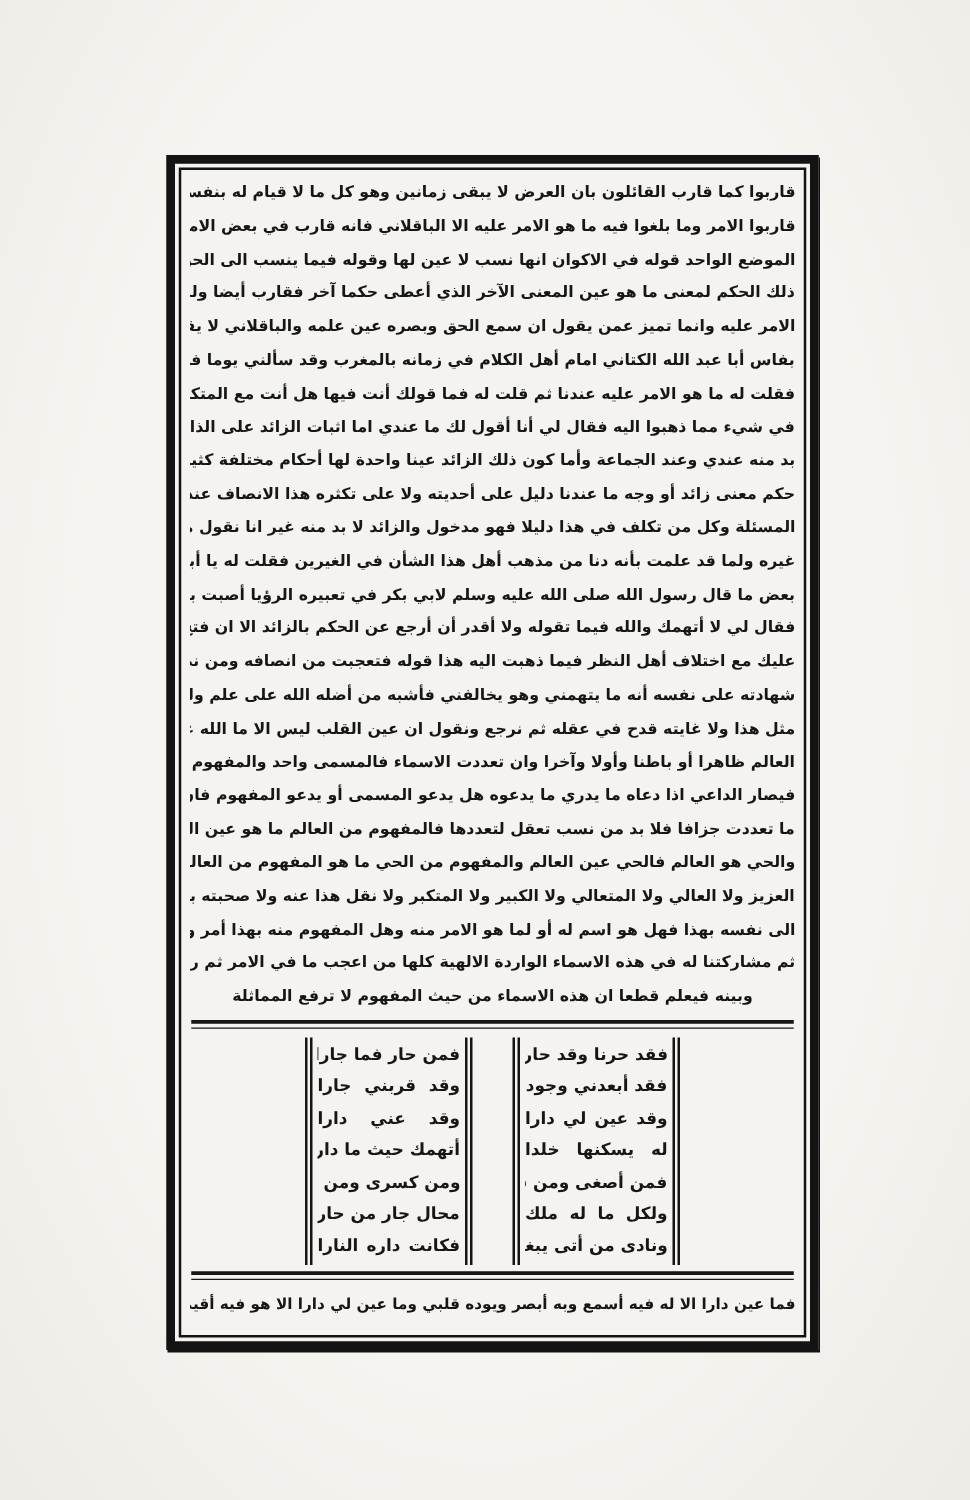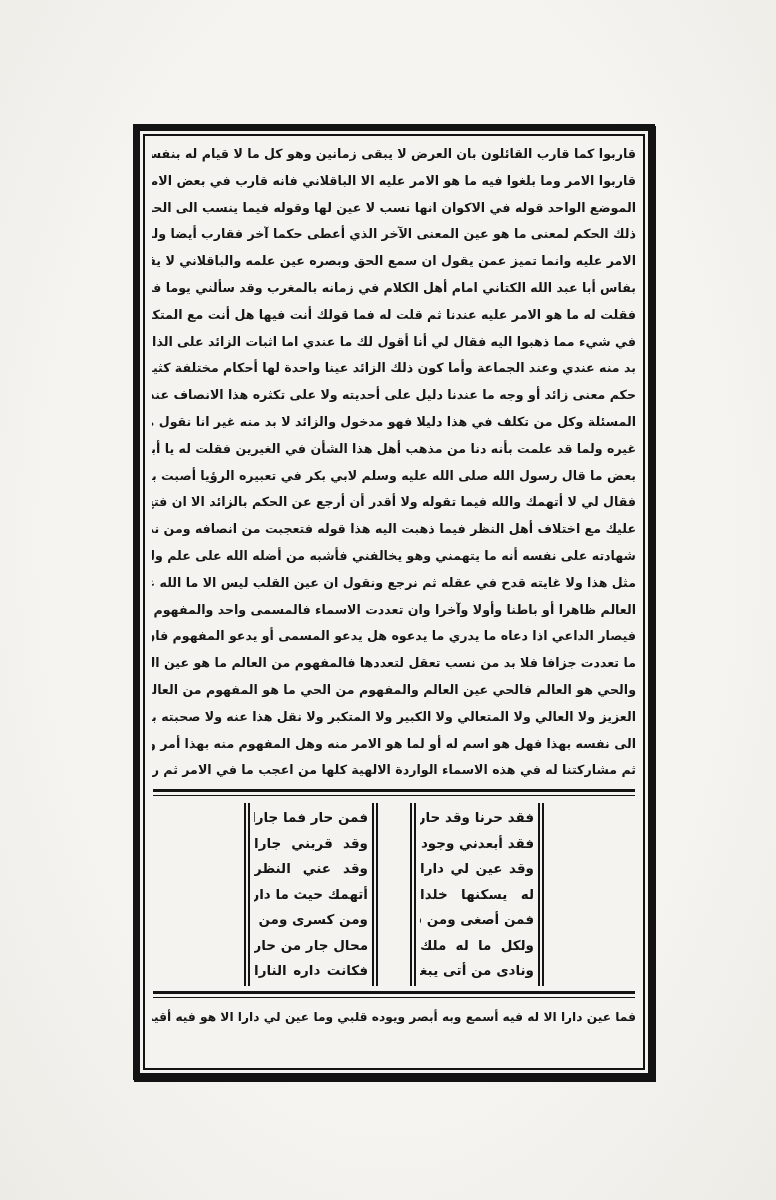--- a/index.html
+++ b/index.html
@@ -116,38 +116,39 @@
           <div class="p-line">عليك مع اختلاف أهل النظر فيما ذهبت اليه هذا قوله فتعجبت من انصافه ومن نصيحته مع</div>
           <div class="p-line">شهادته على نفسه أنه ما يتهمني وهو يخالفني فأشبه من أضله الله على علم ولكن لا يقدح في ايمانه</div>
           <div class="p-line">مثل هذا ولا غايته قدح في عقله ثم نرجع ونقول ان عين القلب ليس الا ما الله عليه في أحوال</div>
           <div class="p-line">العالم ظاهرا أو باطنا وأولا وآخرا وان تعددت الاسماء فالمسمى واحد والمفهوم ليس بواحد</div>
           <div class="p-line">فيصار الداعي اذا دعاه ما يدري ما يدعوه هل يدعو المسمى أو يدعو المفهوم فان الاسماء الالهية</div>
           <div class="p-line">ما تعددت جزافا فلا بد من نسب تعقل لتعددها فالمفهوم من العالم ما هو عين المفهوم من الحي</div>
           <div class="p-line">والحي هو العالم فالحي عين العالم والمفهوم من الحي ما هو المفهوم من العالم ولا القادر ولا</div>
           <div class="p-line">العزيز ولا العالي ولا المتعالي ولا الكبير ولا المتكبر ولا نقل هذا عنه ولا صحبته بهذا بل هو مسمى</div>
           <div class="p-line">الى نفسه بهذا فهل هو اسم له أو لما هو الامر منه وهل المفهوم منه بهذا أمر وجودي أو نسبة</div>
           <div class="p-line">ثم مشاركتنا له في هذه الاسماء الواردة الالهية كلها من اعجب ما في الامر ثم رفع المماثلة بيني</div>
+          <div class="p-line">وبينه فيعلم قطعا ان هذه الاسماء من حيث المفهوم لا ترفع المماثلة</div>
         </div>
 
       <div class="rule-double"></div>
 
       <div class="poem-section">
         <div class="poem-column">
             <div class="verse">فقد حرنا وقد حارا</div>
             <div class="verse">فقد أبعدني وجودي</div>
             <div class="verse">وقد عين لي دارا</div>
             <div class="verse">له يسكنها خلدا</div>
             <div class="verse">فمن أصغى ومن قال</div>
             <div class="verse">ولكل ما له ملك</div>
             <div class="verse">ونادى من أتى يبغي</div>
           </div>
         <div class="poem-column">
             <div class="verse">فمن حار فما جارا</div>
             <div class="verse">وقد قربني جارا</div>
-            <div class="verse">وقد عني النظر</div>
+            <div class="verse">وقد عني دارا</div>
             <div class="verse">أتهمك حيث ما دار</div>
             <div class="verse">ومن كسرى ومن دارا</div>
             <div class="verse">محال جار من حارا</div>
             <div class="verse">فكانت داره النارا</div>
           </div>
       </div>
 
       <div class="rule-double"></div>
 
       <div class="footer-line">فما عين دارا الا له فيه أسمع وبه أبصر ويوده قلبي وما عين لي دارا الا هو فيه أقيم وفيه أنزل</div>

